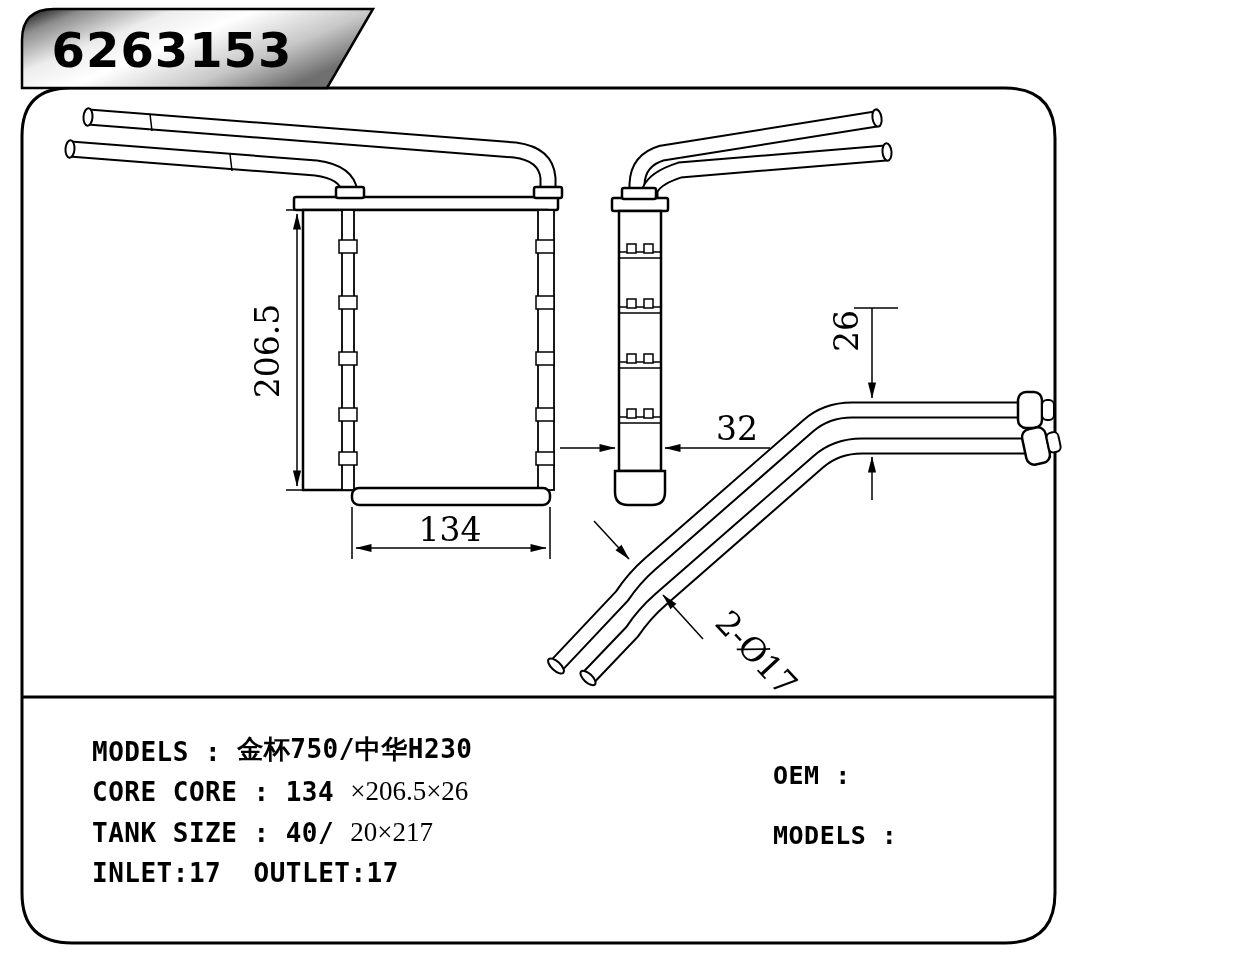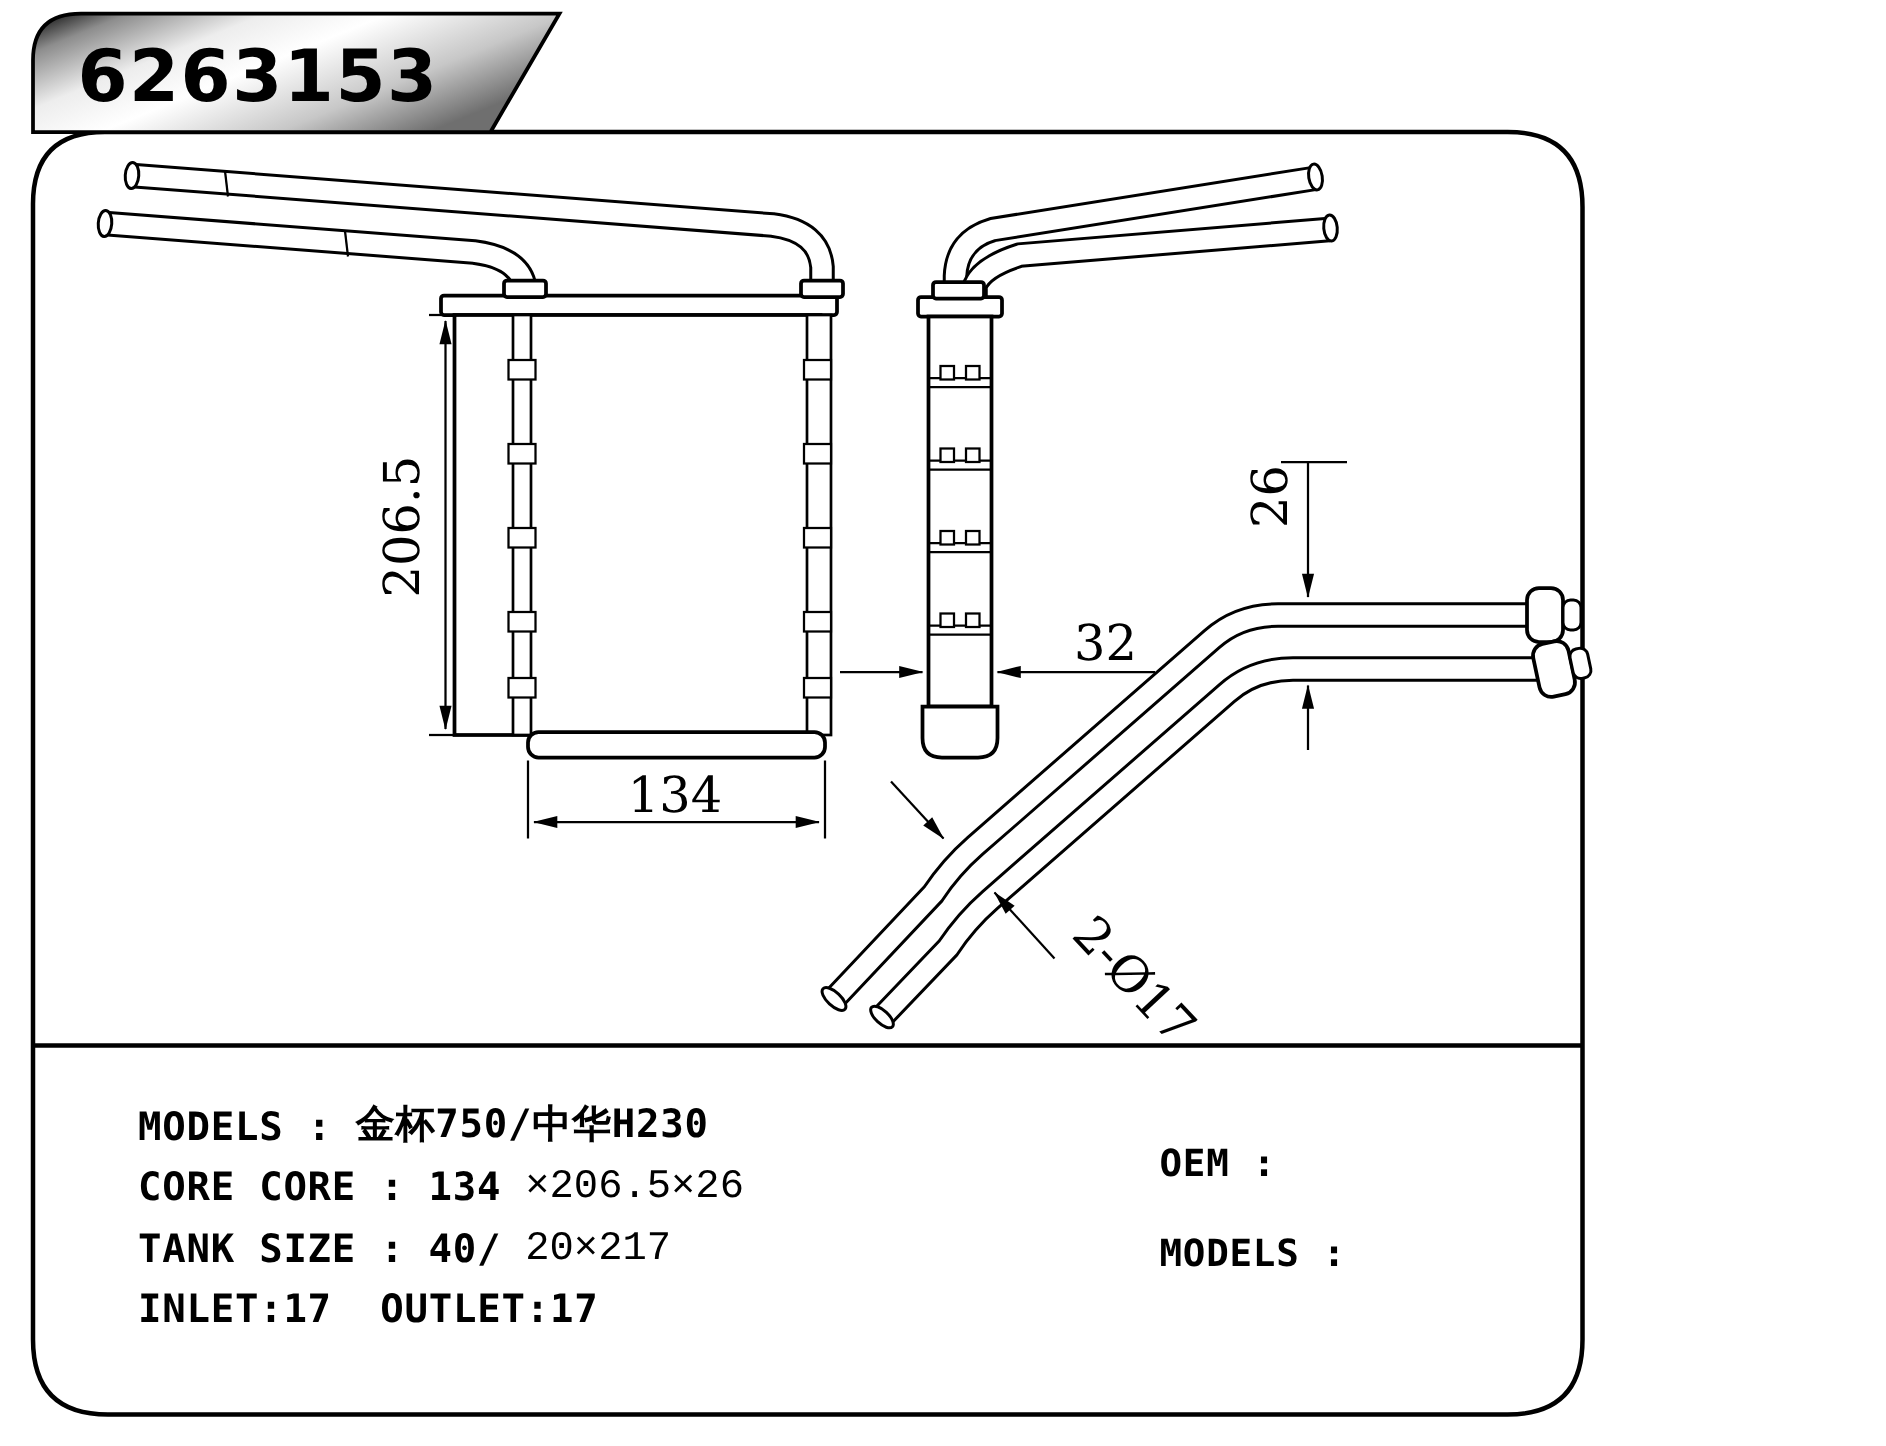--- a/index.html
+++ b/index.html
@@ -7,21 +7,21 @@
   body { position:relative; font-family:"DejaVu Sans Mono","Liberation Mono",monospace; color:#000; overflow:hidden; }
   .page { position:absolute; inset:0; }
   svg.scene { position:absolute; left:0; top:0; }
 
   .specs-left  { position:absolute; left:92px;  top:726px; }
   .specs-right { position:absolute; left:773px; top:730px; }
   .spec-row { display:flex; align-items:flex-end; height:40.5px; white-space:pre;gap:16px; }
   .specs-right .spec-row { height:37px;margin-top:23px; }
   .lbl { font-family:"DejaVu Sans Mono","Liberation Mono",monospace; font-weight:700; font-size:26px; letter-spacing:0.5px; }
   .specs-right .lbl { font-size:25px; }
-  .serif { font-family:Liberation Mono, monospace; font-weight:400; font-size:27px; }
+  .serif { font-family:Liberation Serif, serif; font-weight:400; font-size:27px; }
 </style>
 </head>
 <body>
 
 <div class="page">
 
 <svg class="scene" width="1257" height="964" viewBox="0 0 1257 964">
   <defs>
     <linearGradient id="badgeGrad" x1="0" y1="0" x2="1" y2="0.55">
       <stop offset="0" stop-color="#000000"></stop>

